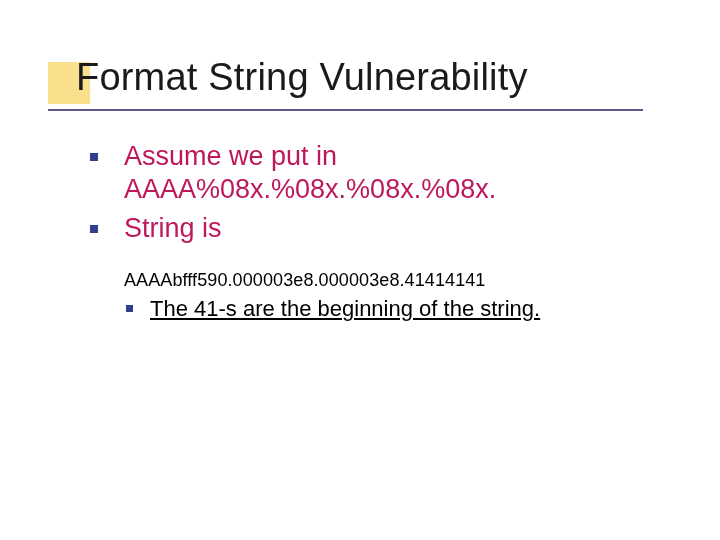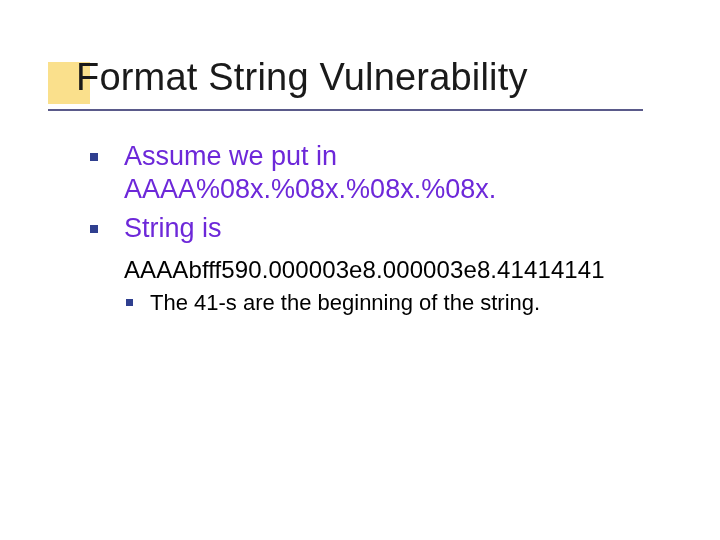--- a/index.html
+++ b/index.html
@@ -58,41 +58,42 @@
     list-style: none;
     margin: 0;
     padding: 0;
   }
   ul.lvl1 > li {
     position: relative;
     padding-left: 38px;
     font-size: 27px;
     line-height: 1.22;
     margin-bottom: 6px;
-    color: #6d28d9;
+    color: #be185d;
   }
   ul.lvl1 > li > .bullet {
     position: absolute;
     left: 4px;
     top: 13px;
     width: 8px;
     height: 8px;
     background: #2f3f8f;
   }
   .output-block {
-    margin-top: 10px;
+    margin-top: 24px;
     padding-left: 38px;
-    font-size: 24px;
+    font-size: 18px;
     line-height: 1.25;
     letter-spacing: 0.1px;
   }
   ul.lvl2 {
     list-style: none;
     margin: 4px 0 9px 0;
     padding: 0 0 0 38px;
+    text-decoration: underline;
   }
   ul.lvl2 > li {
     position: relative;
     padding-left: 26px;
     font-size: 22px;
     line-height: 1.28;
     margin-bottom: 2px;
   }
   ul.lvl2 > li > .bullet {
     position: absolute;

